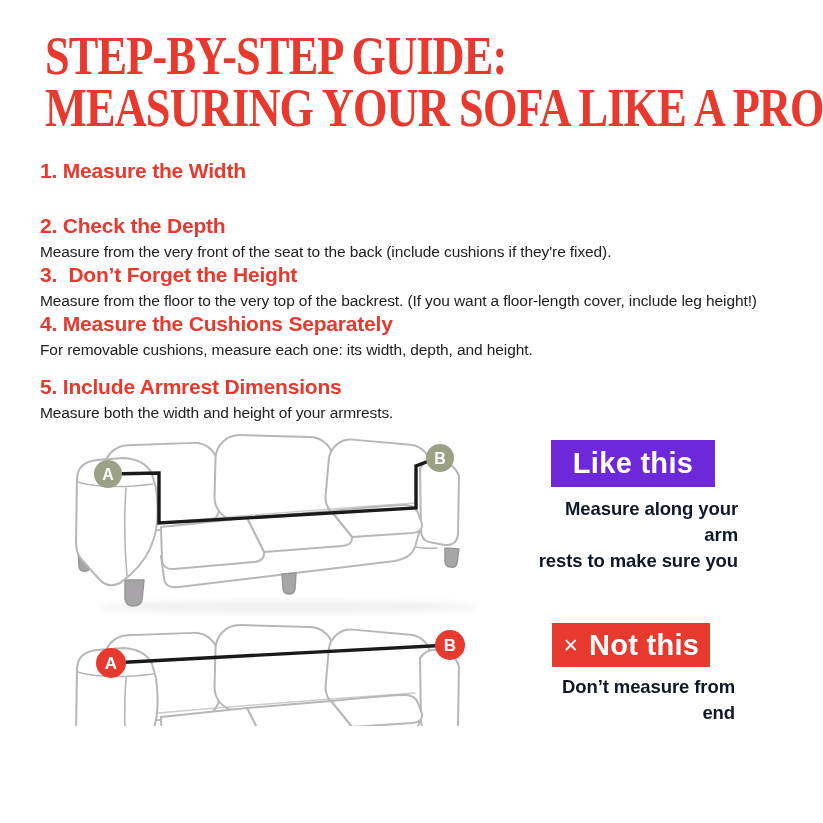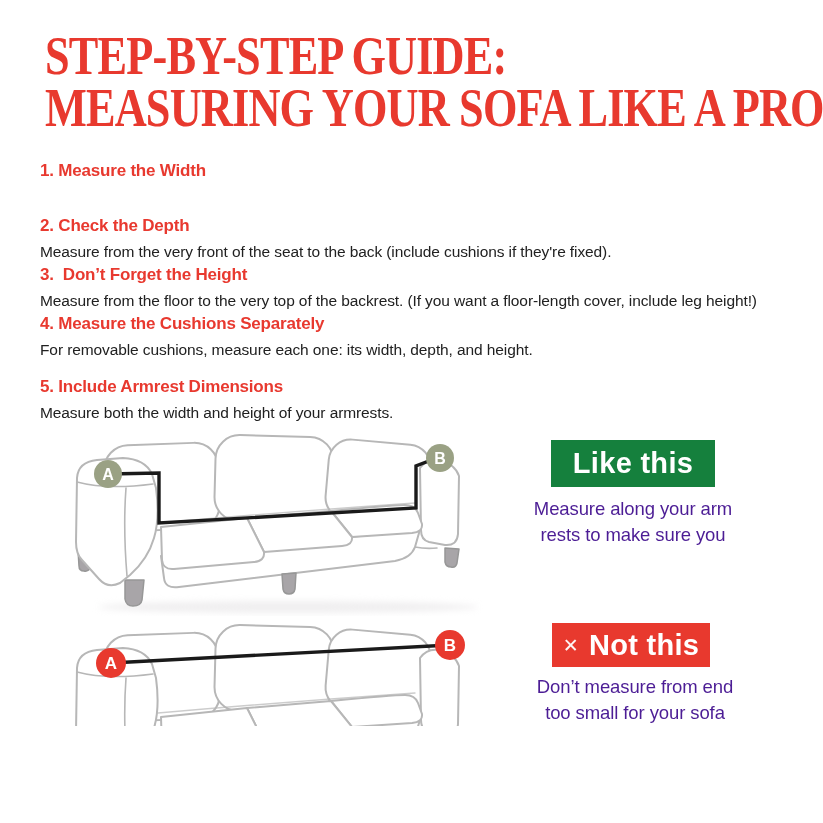--- a/index.html
+++ b/index.html
@@ -10,38 +10,38 @@
   }
   .title {
     position:absolute; left:45px; top:30px;
     font-family:"Liberation Serif", serif; font-weight:700;
     font-size:54px; line-height:52px; color:#E8392E;
     transform:scaleX(0.82); transform-origin:0 0;
     letter-spacing:-1px; white-space:nowrap;
   }
   .step { position:absolute; left:40px; }
   .step h2 {
-    font-size:17px; line-height:24px; font-weight:700; color:#E8392F;
+    font-size:21px; line-height:24px; font-weight:700; color:#E8392F;
     letter-spacing:-0.2px; white-space:pre; 
   }
   .step p {
     margin-top:4px; font-size:15.5px; line-height:19px; color:#212121;
     letter-spacing:-0.1px; white-space:nowrap;
   }
   .sofa-svg { position:absolute; }
   .badge {
     position:absolute; display:flex; align-items:center; justify-content:center;
     color:#ffffff; font-weight:700; font-size:29px; letter-spacing:0.3px;
   }
-  .badge-like { left:551px; top:440px; width:164px; height:47px; background:#15803d; }
+  .badge-like { left:551px; top:440px; width:164px; height:47px; background:#6d28d9; }
   .badge-not  { left:552px; top:623px; width:158px; height:44px; background:#E8392E; }
   .badge .cross { font-weight:400; font-size:19px; margin-right:10px; opacity:0.95; }
   .caption {
-    position:absolute; text-align:center; color:#4c1d95;
-    font-size:18.5px; line-height:26px; letter-spacing:-0.1px;
+    position:absolute; text-align:right; color:#0f172a;
+    font-size:18.5px; line-height:26px; letter-spacing:-0.1px;font-weight:bold;
   }
   .caption-like { left:528px; top:496px; width:210px; }
   .caption-not  { left:535px; top:674px; width:200px; }
   .marker-text {
     font-family:"Liberation Sans", sans-serif; font-weight:700; fill:#ffffff;
   }
   .hidden-defs { position:absolute; width:0; height:0; }
 </style>
 </head>
 <body>

